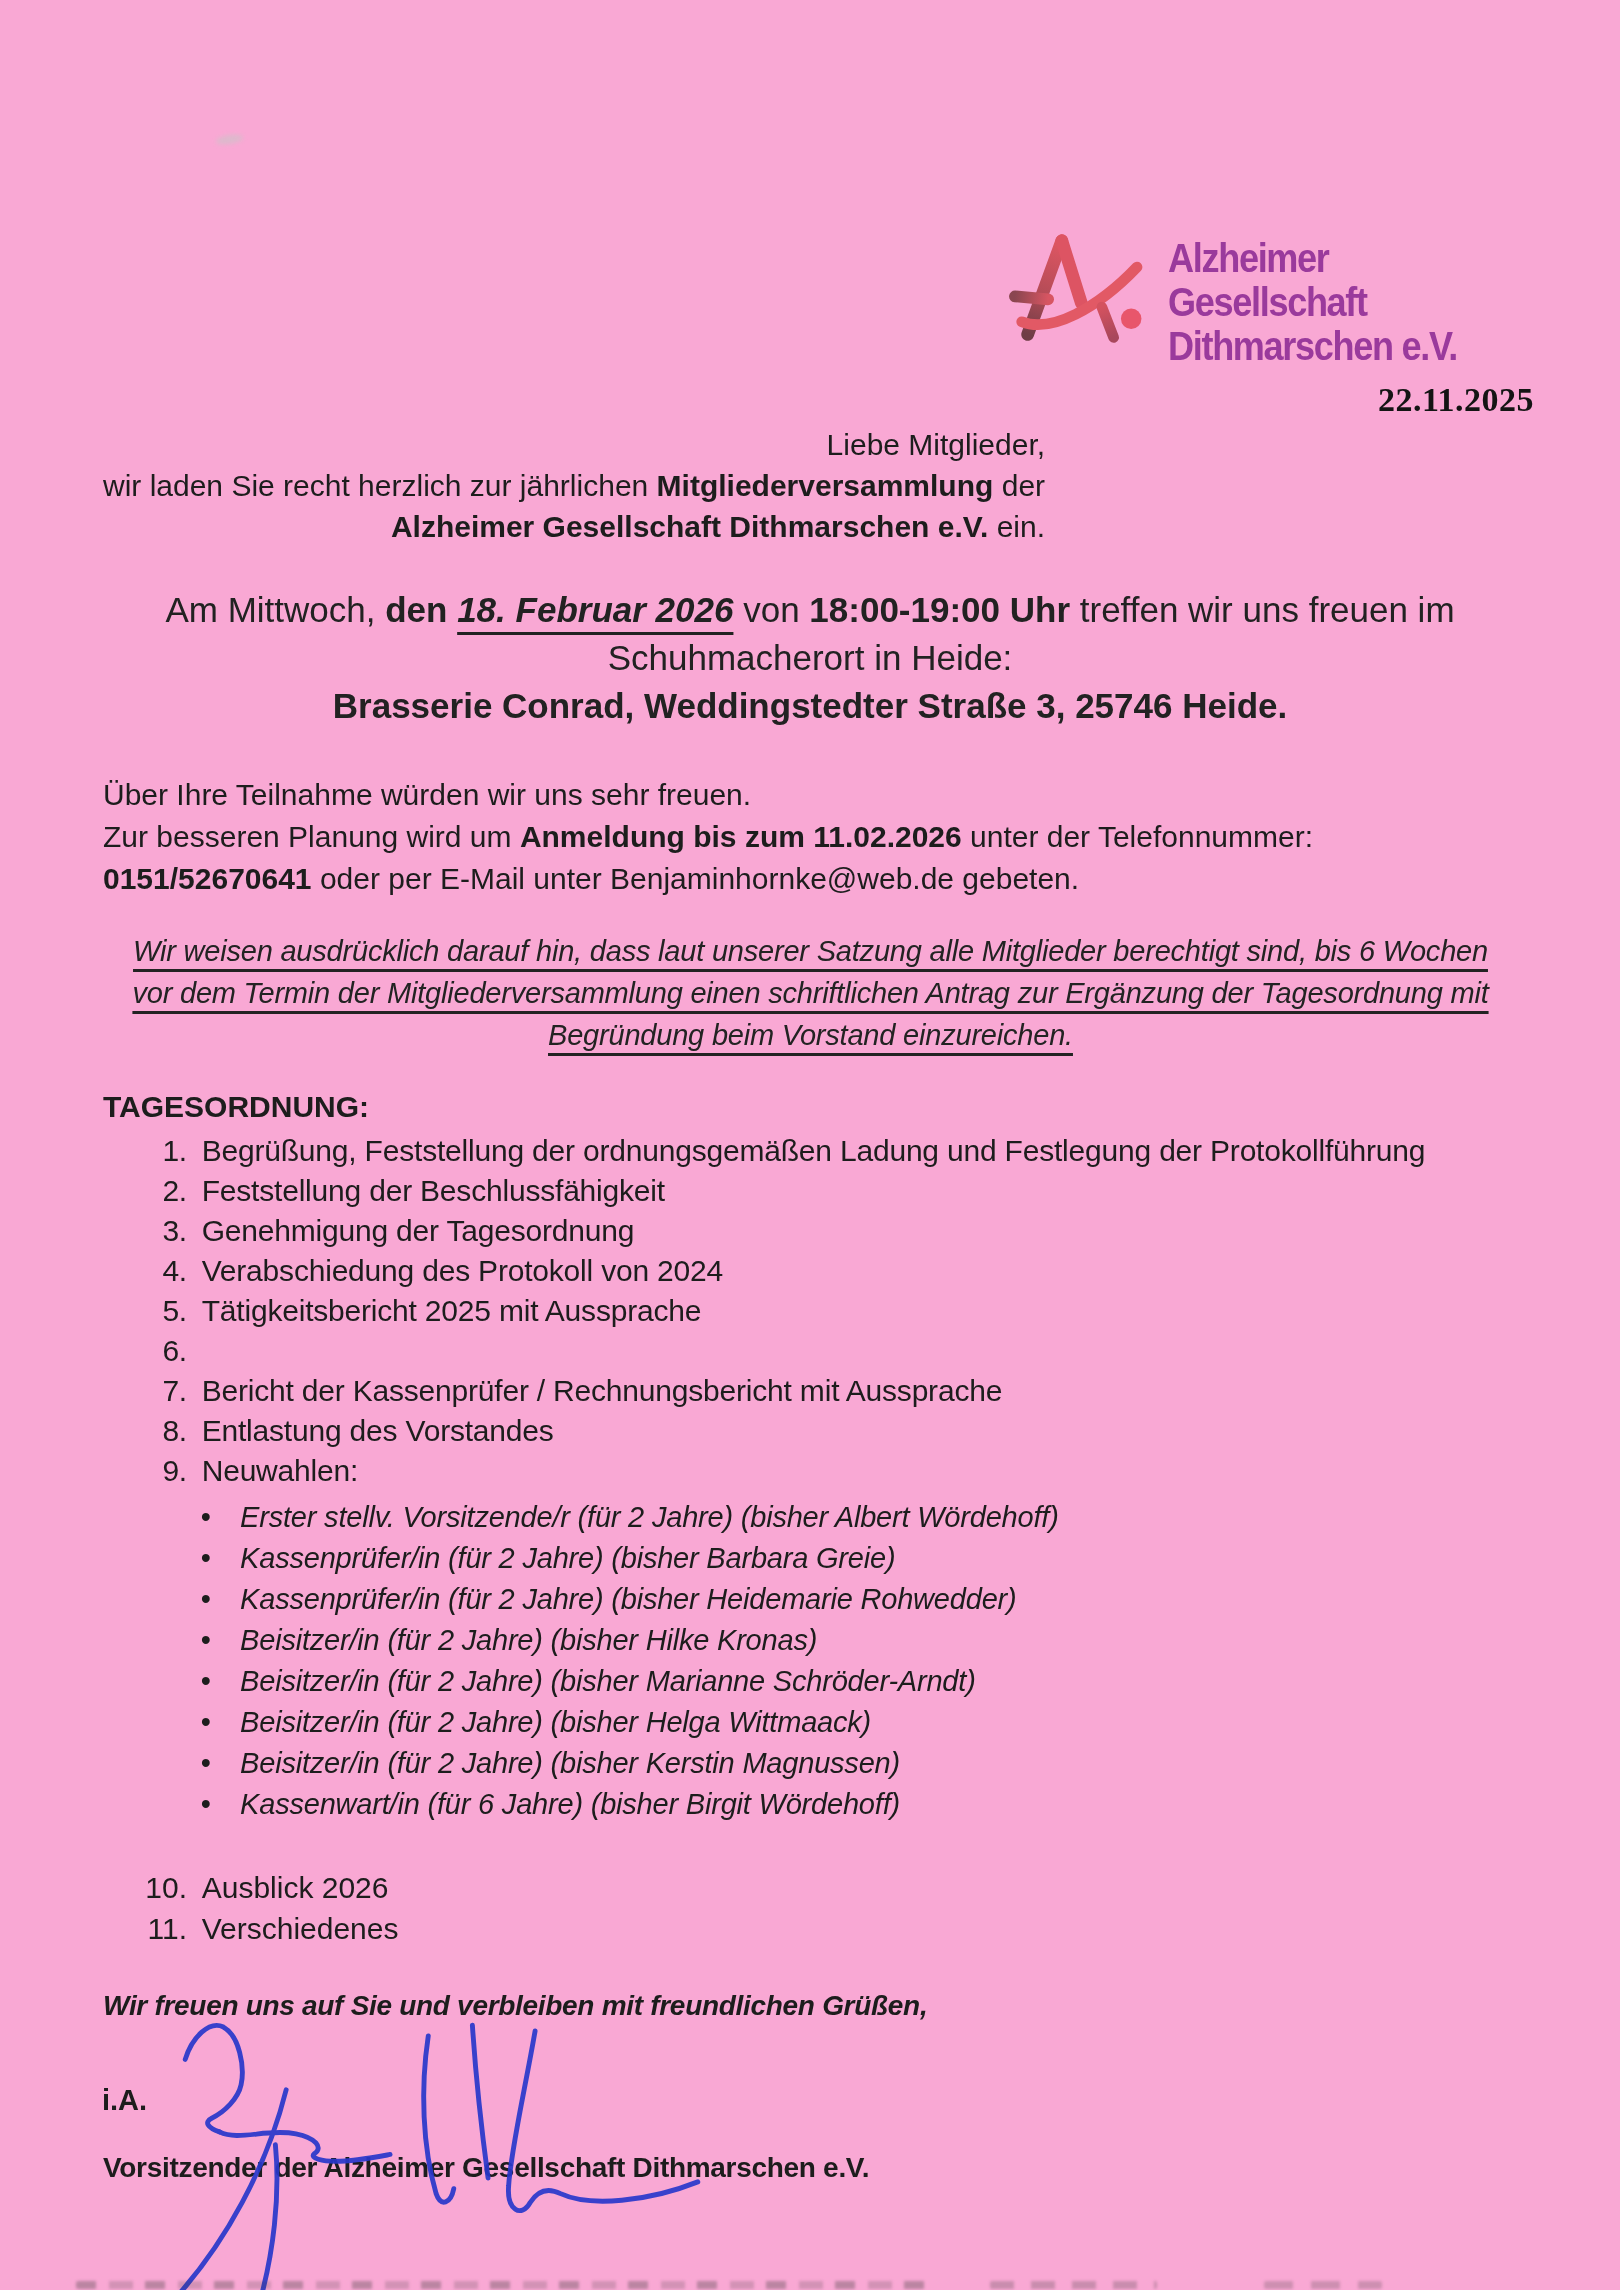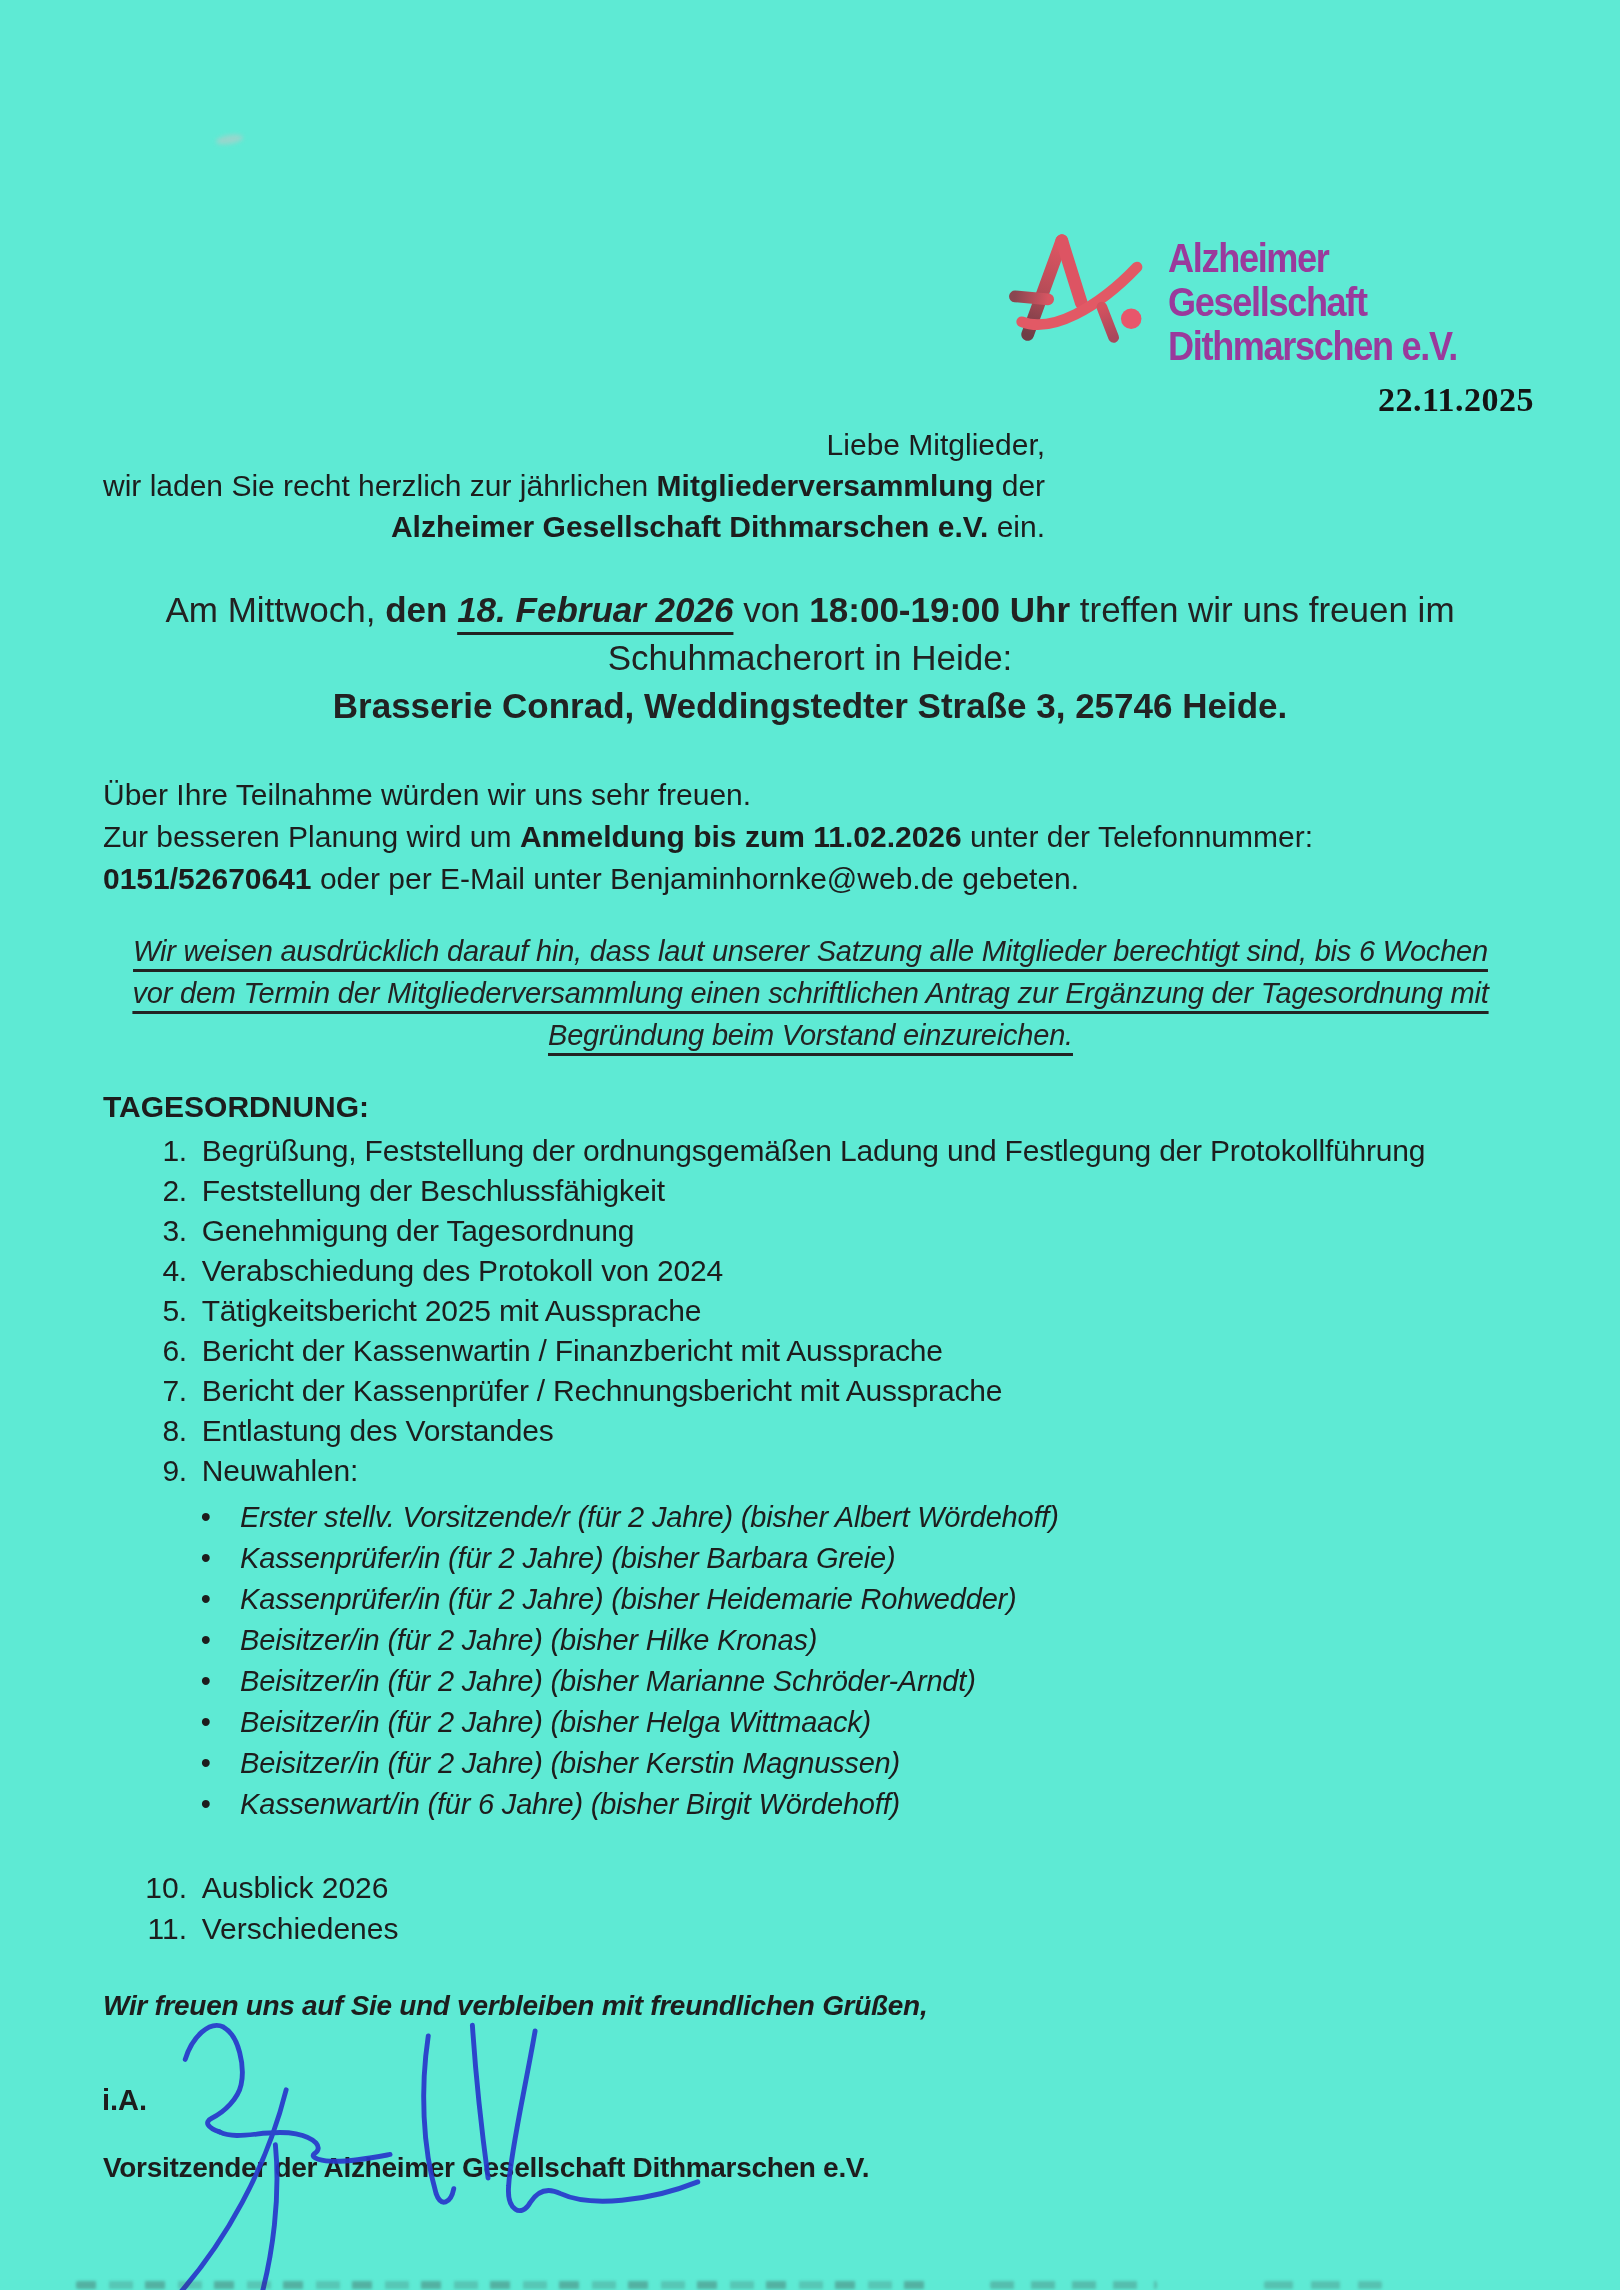--- a/index.html
+++ b/index.html
@@ -1,18 +1,18 @@
 <!DOCTYPE html>
 <html><head>
 <meta charset="utf-8">
 <style>
   html,body { margin:0; padding:0; background:#d9d9d9; }
   .page {
     position:relative; width:1620px; height:2291px; margin:0 auto;
-    background:#5eead4; overflow:hidden;
+    background:#f9a8d4; overflow:hidden;
     font-family:"Liberation Sans", sans-serif; color:#1d1d1d;
   }
   .abs { position:absolute; }
   .b { font-weight:bold; }
   .nowrap { white-space:nowrap; }
 
   
   .logo-text {
     left:1168px; top:236px; font-weight:bold; font-size:41px; line-height:44px;
     color:#9a3a9c; letter-spacing:-1.5px; transform:scaleX(.88); transform-origin:left top;
@@ -146,21 +146,20 @@
     <div class="arow">
         <span class="anum">4.</span>
         <span class="atext">Verabschiedung des Protokoll von 2024</span>
       </div>
     <div class="arow">
         <span class="anum">5.</span>
         <span class="atext">Tätigkeitsbericht 2025 mit Aussprache</span>
       </div>
     <div class="arow">
         <span class="anum">6.</span>
-        <span class="atext">Bericht der Kassenwartin / Finanzbericht mit Aussprache</span>
       </div>
     <div class="arow">
         <span class="anum">7.</span>
         <span class="atext">Bericht der Kassenprüfer / Rechnungsbericht mit Aussprache</span>
       </div>
     <div class="arow">
         <span class="anum">8.</span>
         <span class="atext">Entlastung des Vorstandes</span>
       </div>
     <div class="arow">

